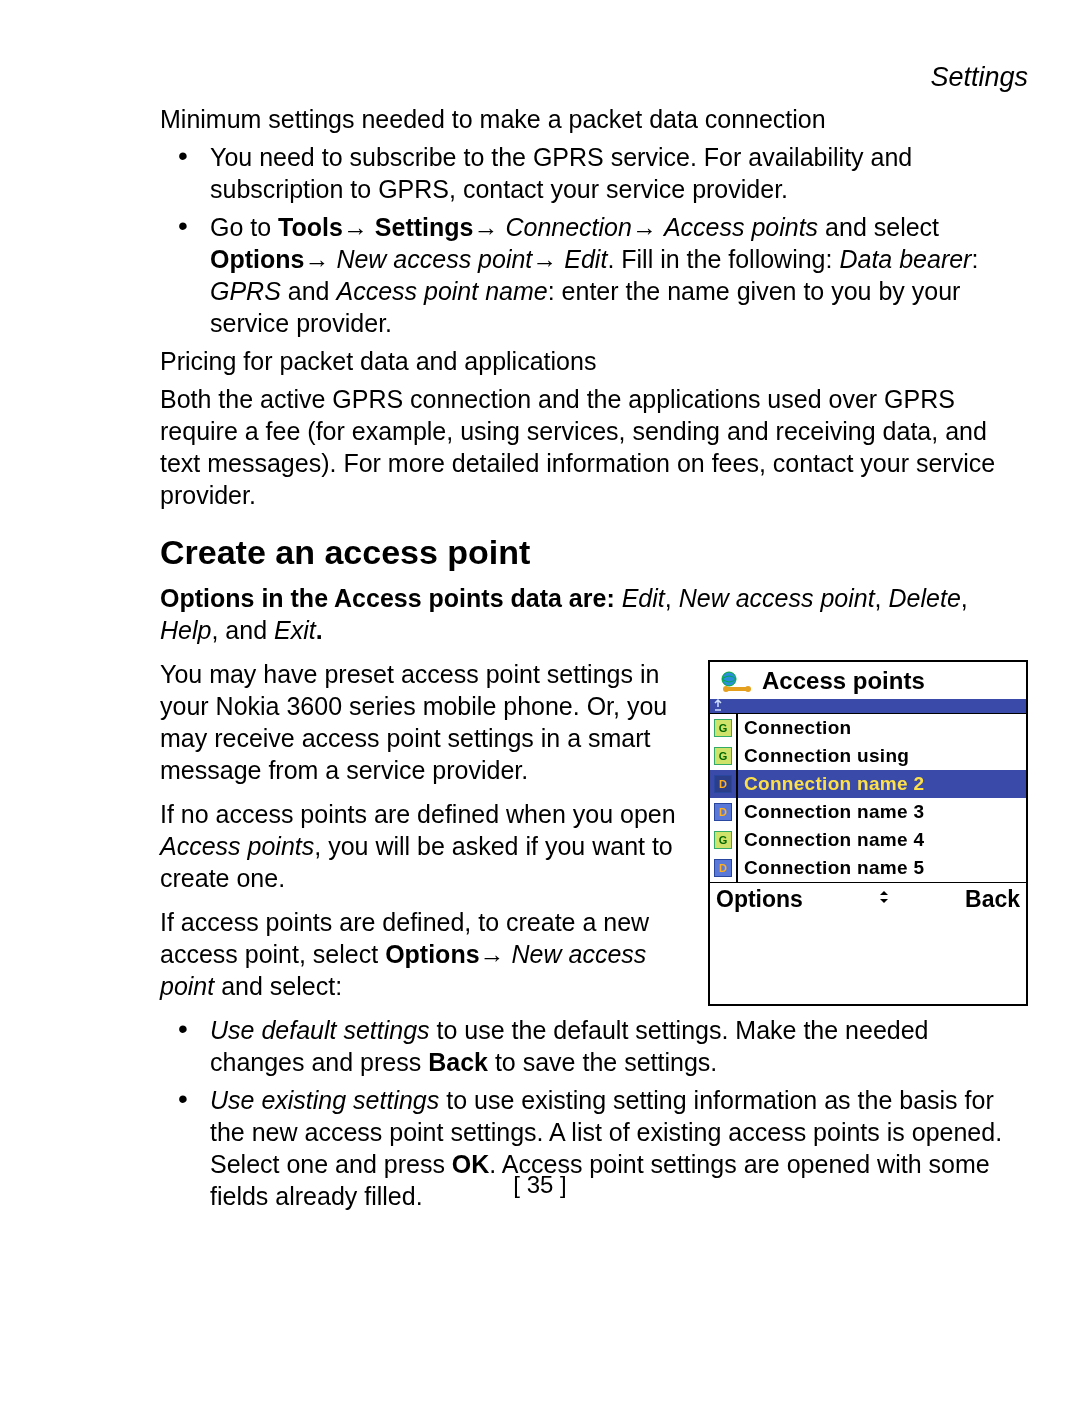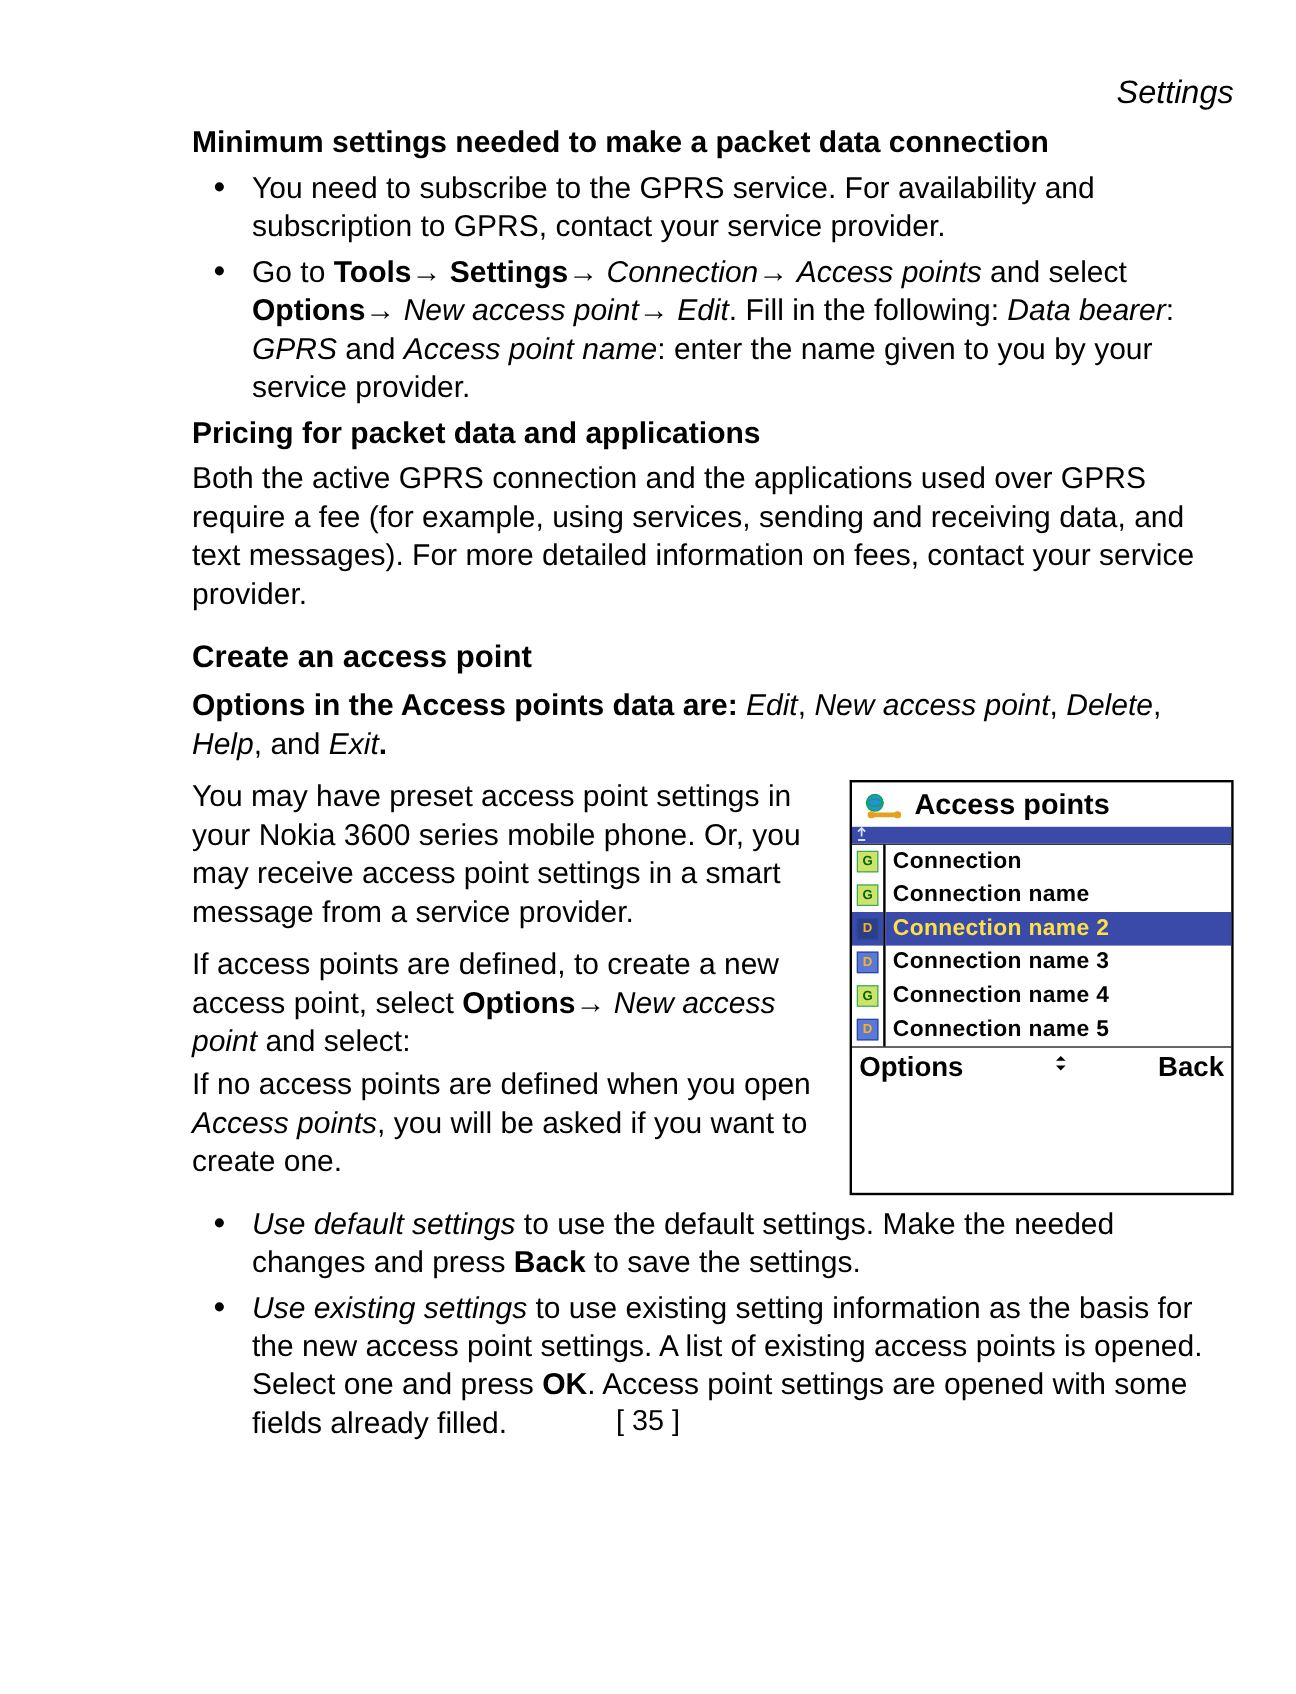--- a/index.html
+++ b/index.html
@@ -18,21 +18,21 @@
     font-size: 25px;
     line-height: 1.28;
   }
   .section-tag {
     text-align: right;
     font-style: italic;
     font-size: 27px;
     margin-bottom: 8px;
   }
   .subhead {
-    font-weight: bold;
+    font-weight: normal;
     font-size: 25px;
     margin-top: 4px;
     margin-bottom: 6px;
   }
   ul.bullets {
     list-style: none;
     padding: 0;
     margin: 0 0 6px 0;
   }
   ul.bullets > li {
@@ -45,21 +45,21 @@
     position: absolute;
     left: 18px;
     top: 0;
     font-size: 28px;
     line-height: 1.1;
   }
   .para {
     margin: 0 0 12px 0;
   }
   h2.big {
-    font-size: 26px;
+    font-size: 34px;
     font-weight: bold;
     margin: 20px 0 8px 0;
   }
   .bold { font-weight: bold; }
   .ital { font-style: italic; }
 
   
   .wrap-row {
     display: flex;
     gap: 5px;
@@ -174,25 +174,25 @@
 
   <h2 class="big">Create an access point</h2>
 
   <p class="para">
     <span class="bold">Options in the Access points data are: </span><span class="ital">Edit</span>, <span class="ital">New access point</span>, <span class="ital">Delete</span>, <span class="ital">Help</span>, <span>and </span><span class="ital">Exit</span><span class="bold">.</span>
   </p>
 
   <div class="wrap-row">
     <div class="wrap-text">
       <p class="para">You may have preset access point settings in your Nokia 3600 series mobile phone. Or, you may receive access point settings in a smart message from a service provider.</p>
+      <p class="para">
+        <span>If no access points are defined when you open </span><span class="ital">Access points</span><span>, you will be asked if you want to create one.</span>
+      </p>
       <p class="para" style="margin-bottom:4px;">
         <span>If access points are defined, to create a new access point, select </span><span class="bold">Options</span><span>→ </span><span class="ital">New access point</span><span> and select:</span>
-      </p>
-      <p class="para">
-        <span>If no access points are defined when you open </span><span class="ital">Access points</span><span>, you will be asked if you want to create one.</span>
       </p>
     </div>
 
     <div class="phone">
       <div class="phone-title">
         <span class="icon">
           <svg width="34" height="22" viewBox="0 0 34 22">
             <circle cx="11" cy="9" r="7" fill="#2a8ed8" stroke="#0a3" stroke-width="1"></circle>
             <path d="M4 9 Q11 3 18 9" fill="none" stroke="#0a5" stroke-width="1"></path>
             <path d="M4 9 Q11 15 18 9" fill="none" stroke="#0a5" stroke-width="1"></path>
@@ -224,21 +224,21 @@
             </div>
             <div class="cell">
               <span class="g-badge">G</span>
             </div>
             <div class="cell">
               <span class="d-badge">D</span>
             </div>
           </div>
         <div class="phone-list-col" id="phone-list-col">
             <div class="phone-row">Connection</div>
-            <div class="phone-row">Connection name</div>
+            <div class="phone-row">Connection using</div>
             <div class="phone-row sel">Connection name 2</div>
             <div class="phone-row">Connection name 3</div>
             <div class="phone-row">Connection name 4</div>
             <div class="phone-row">Connection name 5</div>
           </div>
       </div>
       <div class="phone-softkeys">
         <span>Options</span>
         <span class="mid">
           <svg width="14" height="16" viewBox="0 0 14 16">

